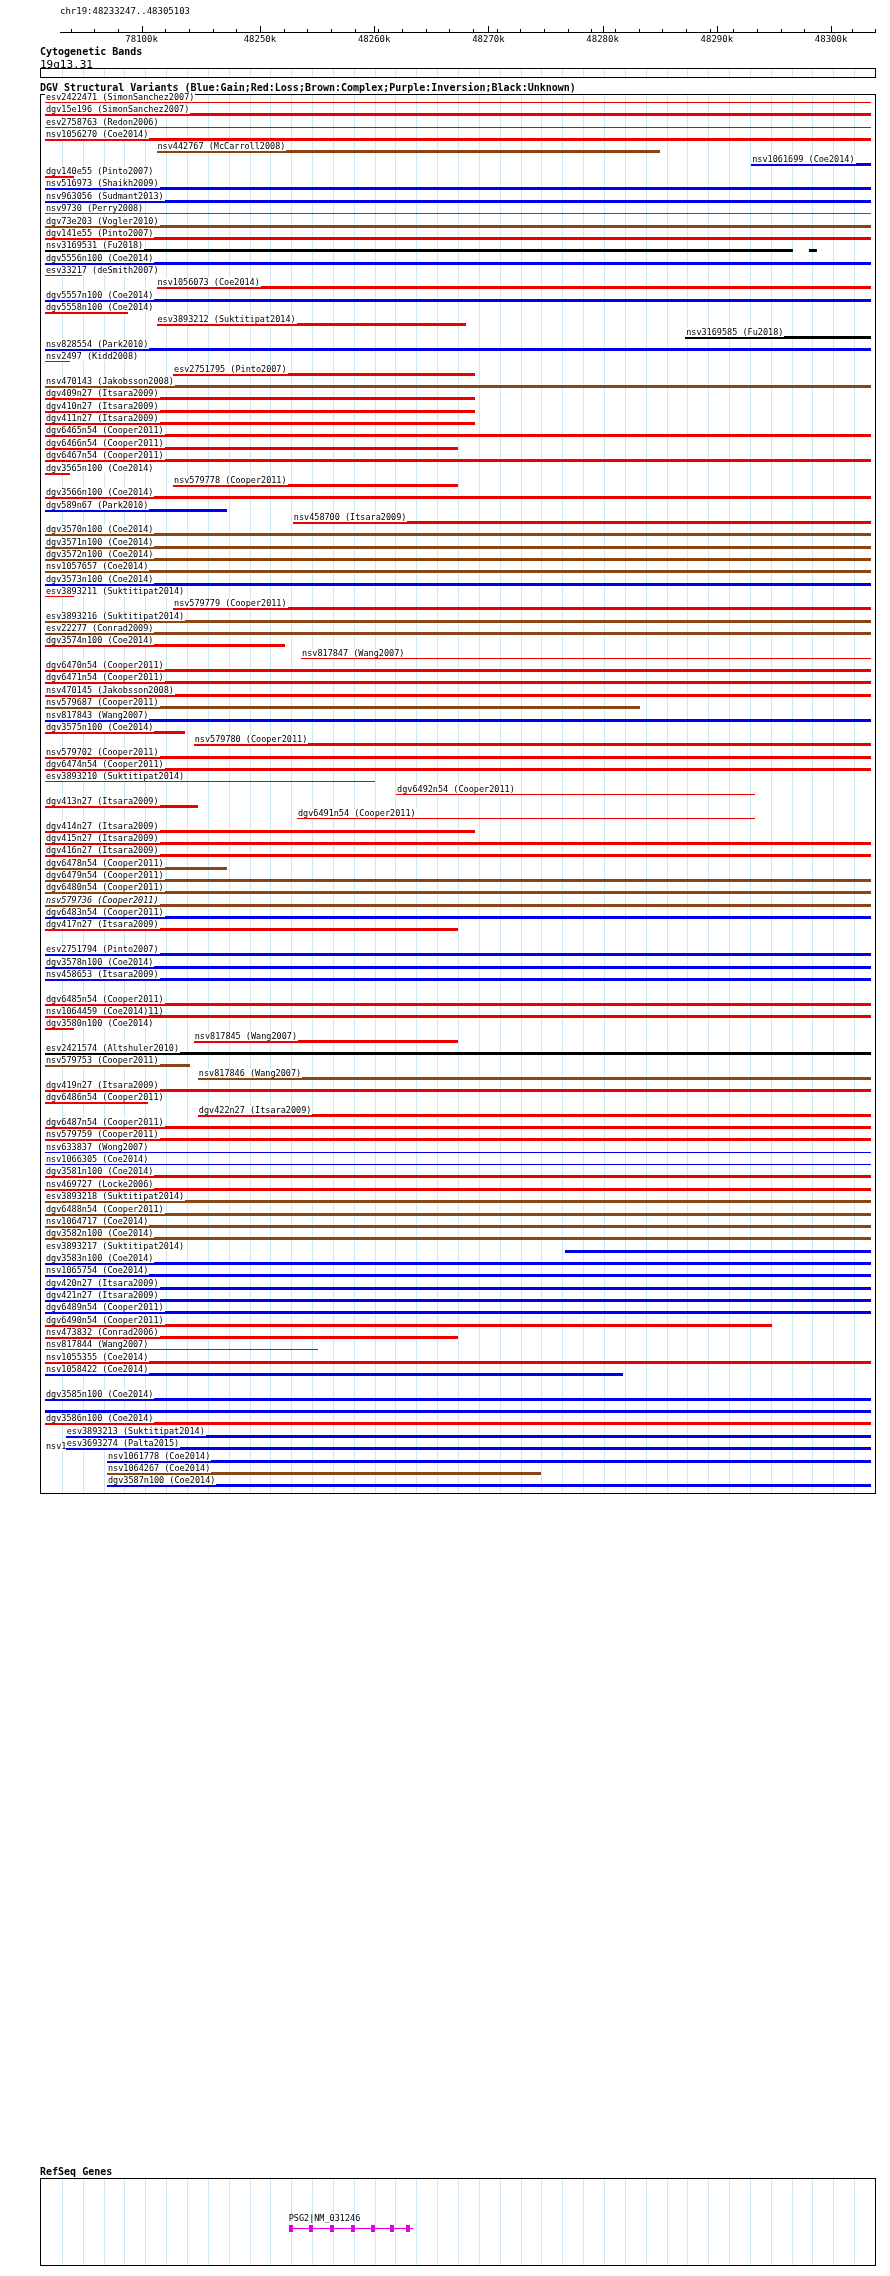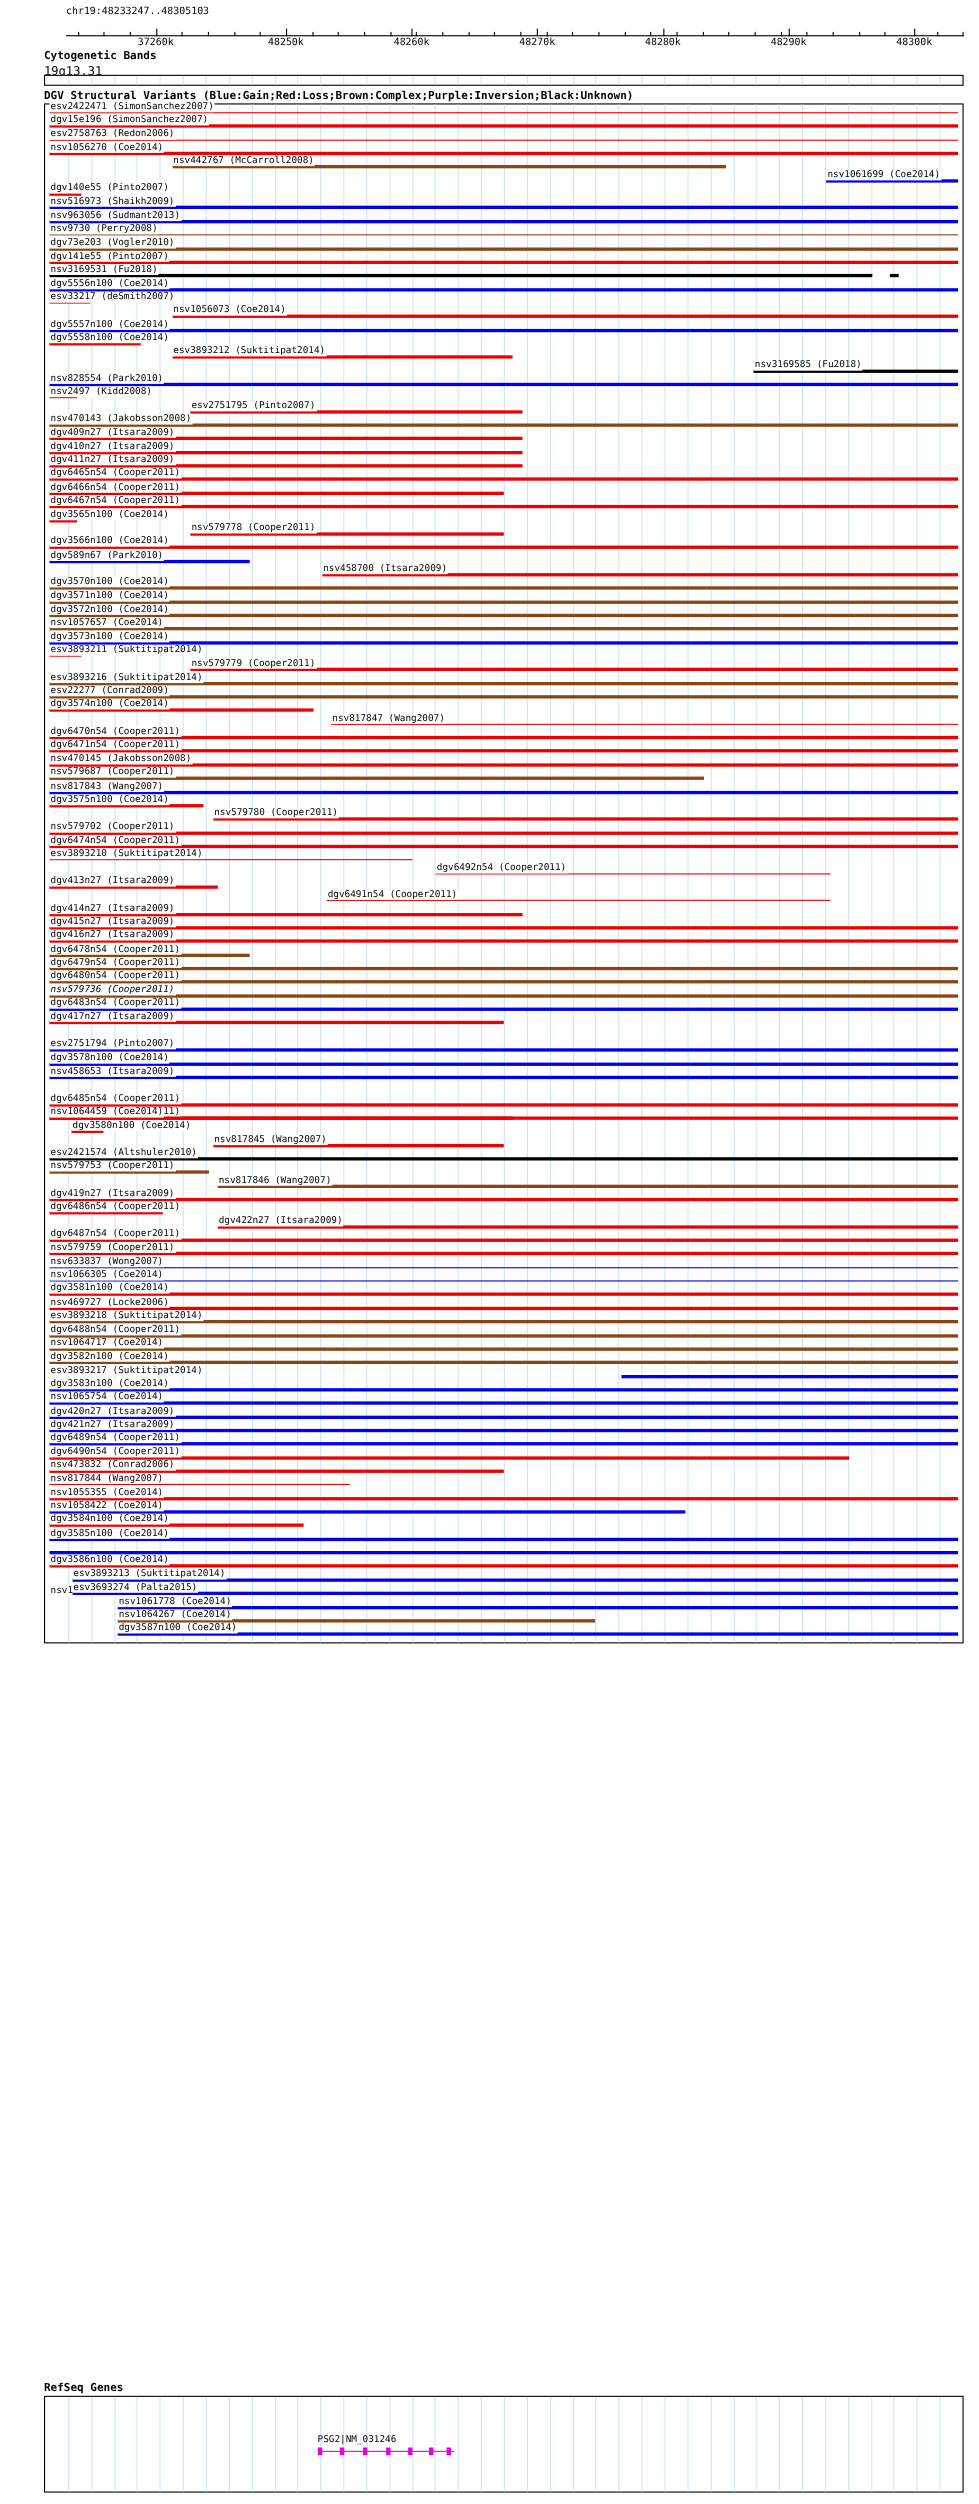--- a/index.html
+++ b/index.html
@@ -38,21 +38,21 @@
 </head>
 <body>
 
 <div id="page">
 
   <div id="ruler-label">chr19:48233247..48305103</div>
   <div id="ruler-wrap">
     <div id="ruler-line"></div>
     <div id="ruler-ticks">
         <div class="rtick" style="left: 81.6px;"></div>
-        <div class="rtlabel" style="left: 81.6px;">37260k</div>
+        <div class="rtlabel" style="left: 81.6px;">78100k</div>
         <div class="rtick" style="left: 199.92px;"></div>
         <div class="rtlabel" style="left: 199.92px;">48250k</div>
         <div class="rtick" style="left: 314.16px;"></div>
         <div class="rtlabel" style="left: 314.16px;">48260k</div>
         <div class="rtick" style="left: 428.4px;"></div>
         <div class="rtlabel" style="left: 428.4px;">48270k</div>
         <div class="rtick" style="left: 542.64px;"></div>
         <div class="rtlabel" style="left: 542.64px;">48280k</div>
         <div class="rtick" style="left: 656.88px;"></div>
         <div class="rtlabel" style="left: 656.88px;">48290k</div>
@@ -468,21 +468,21 @@
         <div class="lbl" style="left: 4px; top: -2px;">dgv6484n54 (Cooper2011)</div>
       </div>
       <div class="trk" style="top: 901.55px;">
         <div class="bar" style="left: 4px; width: 826px; background: rgb(238, 0, 0);"></div>
         <div class="lbl" style="left: 4px; top: -2px;">dgv6485n54 (Cooper2011)</div>
       </div>
       <div class="trk" style="top: 913.9px;">
         <div class="bar" style="left: 4px; width: 826px; background: rgb(238, 0, 0);"></div>
         <div class="lbl" style="left: 4px; top: -2px;">nsv1064459 (Coe2014)</div>
       </div>
-      <div class="trk" style="top: 926.25px; margin-left: 20px;">
+      <div class="trk" style="top: 926.25px;">
         <div class="bar" style="left: 4px; width: 28.91px; background: rgb(238, 0, 0);"></div>
         <div class="lbl" style="left: 4px; top: -2px;">dgv3580n100 (Coe2014)</div>
       </div>
       <div class="trk" style="top: 938.6px;">
         <div class="bar" style="left: 152.68px; width: 264.32px; background: rgb(238, 0, 0);"></div>
         <div class="lbl" style="left: 152.68px; top: -2px;">nsv817845 (Wang2007)</div>
       </div>
       <div class="trk" style="top: 950.95px;">
         <div class="bar" style="left: 4px; width: 826px; background: rgb(0, 0, 0);"></div>
         <div class="lbl" style="left: 4px; top: -2px;">esv2421574 (Altshuler2010)</div>
@@ -583,24 +583,20 @@
         <div class="bar thin" style="left: 4px; width: 272.58px; background: rgb(238, 0, 0);"></div>
         <div class="lbl" style="left: 4px; top: -2px;">nsv817844 (Wang2007)</div>
       </div>
       <div class="trk" style="top: 1259.7px;">
         <div class="bar" style="left: 4px; width: 826px; background: rgb(238, 0, 0);"></div>
         <div class="lbl" style="left: 4px; top: -2px;">nsv1055355 (Coe2014)</div>
       </div>
       <div class="trk" style="top: 1272.05px;">
         <div class="bar" style="left: 4px; width: 578.2px; background: rgb(0, 0, 238);"></div>
         <div class="lbl" style="left: 4px; top: -2px;">nsv1058422 (Coe2014)</div>
-      </div>
-      <div class="trk" style="top: 1284.4px;">
-        <div class="bar" style="left: 4px; width: 231.28px; background: rgb(238, 0, 0);"></div>
-        <div class="lbl" style="left: 4px; top: -2px;">dgv3584n100 (Coe2014)</div>
       </div>
       <div class="trk" style="top: 1296.75px;">
         <div class="bar" style="left: 4px; width: 826px; background: rgb(0, 0, 238);"></div>
         <div class="lbl" style="left: 4px; top: -2px;">dgv3585n100 (Coe2014)</div>
       </div>
       <div class="trk" style="top: 1309.1px;">
         <div class="bar" style="left: 4px; width: 826px; background: rgb(0, 0, 238);"></div>
         <div class="lbl" style="left: 4px; top: -2px; margin-top: 40px;">nsv1055792 (Coe2014)</div>
       </div>
       <div class="trk" style="top: 1321.45px;">

